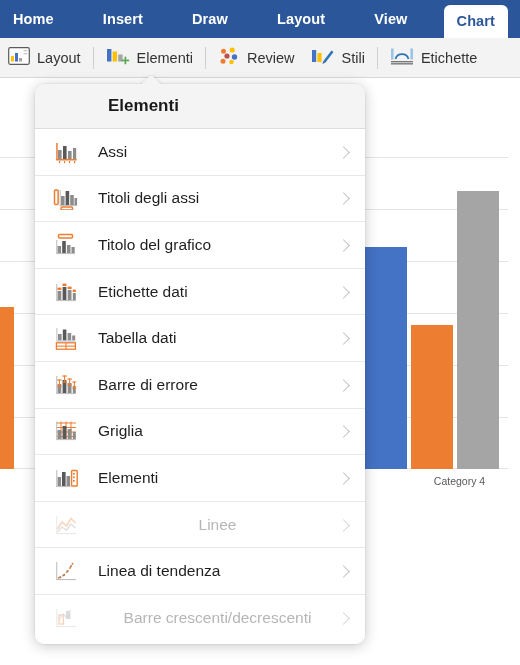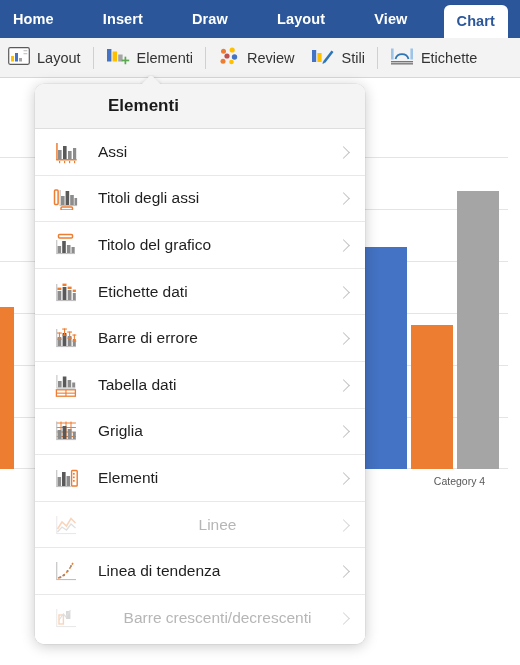--- a/index.html
+++ b/index.html
@@ -381,20 +381,38 @@
             <rect x="19.8" y="13" width="3.0" height="7" fill="#8c8c8c"></rect>
             <rect x="3.2" y="4" width="1.1" height="16.2" fill="#bfbfbf"></rect>
             <rect x="3.2" y="20" width="19.8" height="1.1" fill="#bfbfbf"></rect>
             <rect x="4.4" y="7.6" width="4.0" height="2.4" fill="#ed7d31"></rect>
             <rect x="9.5" y="3.6" width="4.0" height="2.4" fill="#ed7d31"></rect>
             <rect x="14.6" y="6.6" width="4.0" height="2.4" fill="#ed7d31"></rect>
             <rect x="19.7" y="9.6" width="3.2" height="2.4" fill="#ed7d31"></rect>
           </svg>
         </span>
         <span class="mi-lbl">Etichette dati</span>
+        <span class="chev"></span>
+      </div>
+
+      <div class="mi">
+        <span class="mi-ico">
+          <svg width="26" height="24" viewBox="0 0 26 24">
+            <rect x="5" y="8" width="3.6" height="6.5" fill="#8c8c8c"></rect>
+            <rect x="9.8" y="3.5" width="3.6" height="11" fill="#595959"></rect>
+            <rect x="14.6" y="7" width="3.6" height="7.5" fill="#8c8c8c"></rect>
+            <rect x="19.2" y="9.5" width="3.0" height="5" fill="#8c8c8c"></rect>
+            <rect x="3.4" y="2" width="1.0" height="12.8" fill="#bfbfbf"></rect>
+            <rect x="3.4" y="14.6" width="19" height="1.0" fill="#bfbfbf"></rect>
+            <rect x="3.4" y="16.8" width="19" height="6.4" fill="none" stroke="#ed7d31" stroke-width="1.3"></rect>
+            <rect x="3.4" y="19.6" width="19" height="1.1" fill="#ed7d31"></rect>
+            <rect x="12.4" y="16.8" width="1.1" height="6.4" fill="#ed7d31"></rect>
+          </svg>
+        </span>
+        <span class="mi-lbl">Tabella dati</span>
         <span class="chev"></span>
       </div>
 
       <div class="mi">
         <span class="mi-ico">
           <svg width="26" height="24" viewBox="0 0 26 24">
             <rect x="4.5" y="11" width="3.8" height="9" fill="#8c8c8c"></rect>
             <rect x="9.6" y="7" width="3.8" height="13" fill="#595959"></rect>
             <rect x="14.7" y="10" width="3.8" height="10" fill="#8c8c8c"></rect>
             <rect x="19.8" y="13" width="3.0" height="7" fill="#8c8c8c"></rect>
@@ -416,38 +434,20 @@
             </g>
           </svg>
         </span>
         <span class="mi-lbl">Barre di errore</span>
         <span class="chev"></span>
       </div>
 
       <div class="mi">
         <span class="mi-ico">
           <svg width="26" height="24" viewBox="0 0 26 24">
-            <rect x="5" y="8" width="3.6" height="6.5" fill="#8c8c8c"></rect>
-            <rect x="9.8" y="3.5" width="3.6" height="11" fill="#595959"></rect>
-            <rect x="14.6" y="7" width="3.6" height="7.5" fill="#8c8c8c"></rect>
-            <rect x="19.2" y="9.5" width="3.0" height="5" fill="#8c8c8c"></rect>
-            <rect x="3.4" y="2" width="1.0" height="12.8" fill="#bfbfbf"></rect>
-            <rect x="3.4" y="14.6" width="19" height="1.0" fill="#bfbfbf"></rect>
-            <rect x="3.4" y="16.8" width="19" height="6.4" fill="none" stroke="#ed7d31" stroke-width="1.3"></rect>
-            <rect x="3.4" y="19.6" width="19" height="1.1" fill="#ed7d31"></rect>
-            <rect x="12.4" y="16.8" width="1.1" height="6.4" fill="#ed7d31"></rect>
-          </svg>
-        </span>
-        <span class="mi-lbl">Tabella dati</span>
-        <span class="chev"></span>
-      </div>
-
-      <div class="mi">
-        <span class="mi-ico">
-          <svg width="26" height="24" viewBox="0 0 26 24">
             <g fill="#ed7d31">
               <rect x="3.4" y="3.5" width="19.5" height="1.0"></rect>
               <rect x="3.4" y="8.0" width="19.5" height="1.0"></rect>
               <rect x="3.4" y="12.5" width="19.5" height="1.0"></rect>
               <rect x="3.4" y="17.0" width="19.5" height="1.0"></rect>
               <rect x="7.5" y="2.5" width="1.0" height="18"></rect>
               <rect x="12.5" y="2.5" width="1.0" height="18"></rect>
               <rect x="17.5" y="2.5" width="1.0" height="18"></rect>
             </g>
             <rect x="4.5" y="11" width="3.8" height="9" fill="#8c8c8c"></rect>

